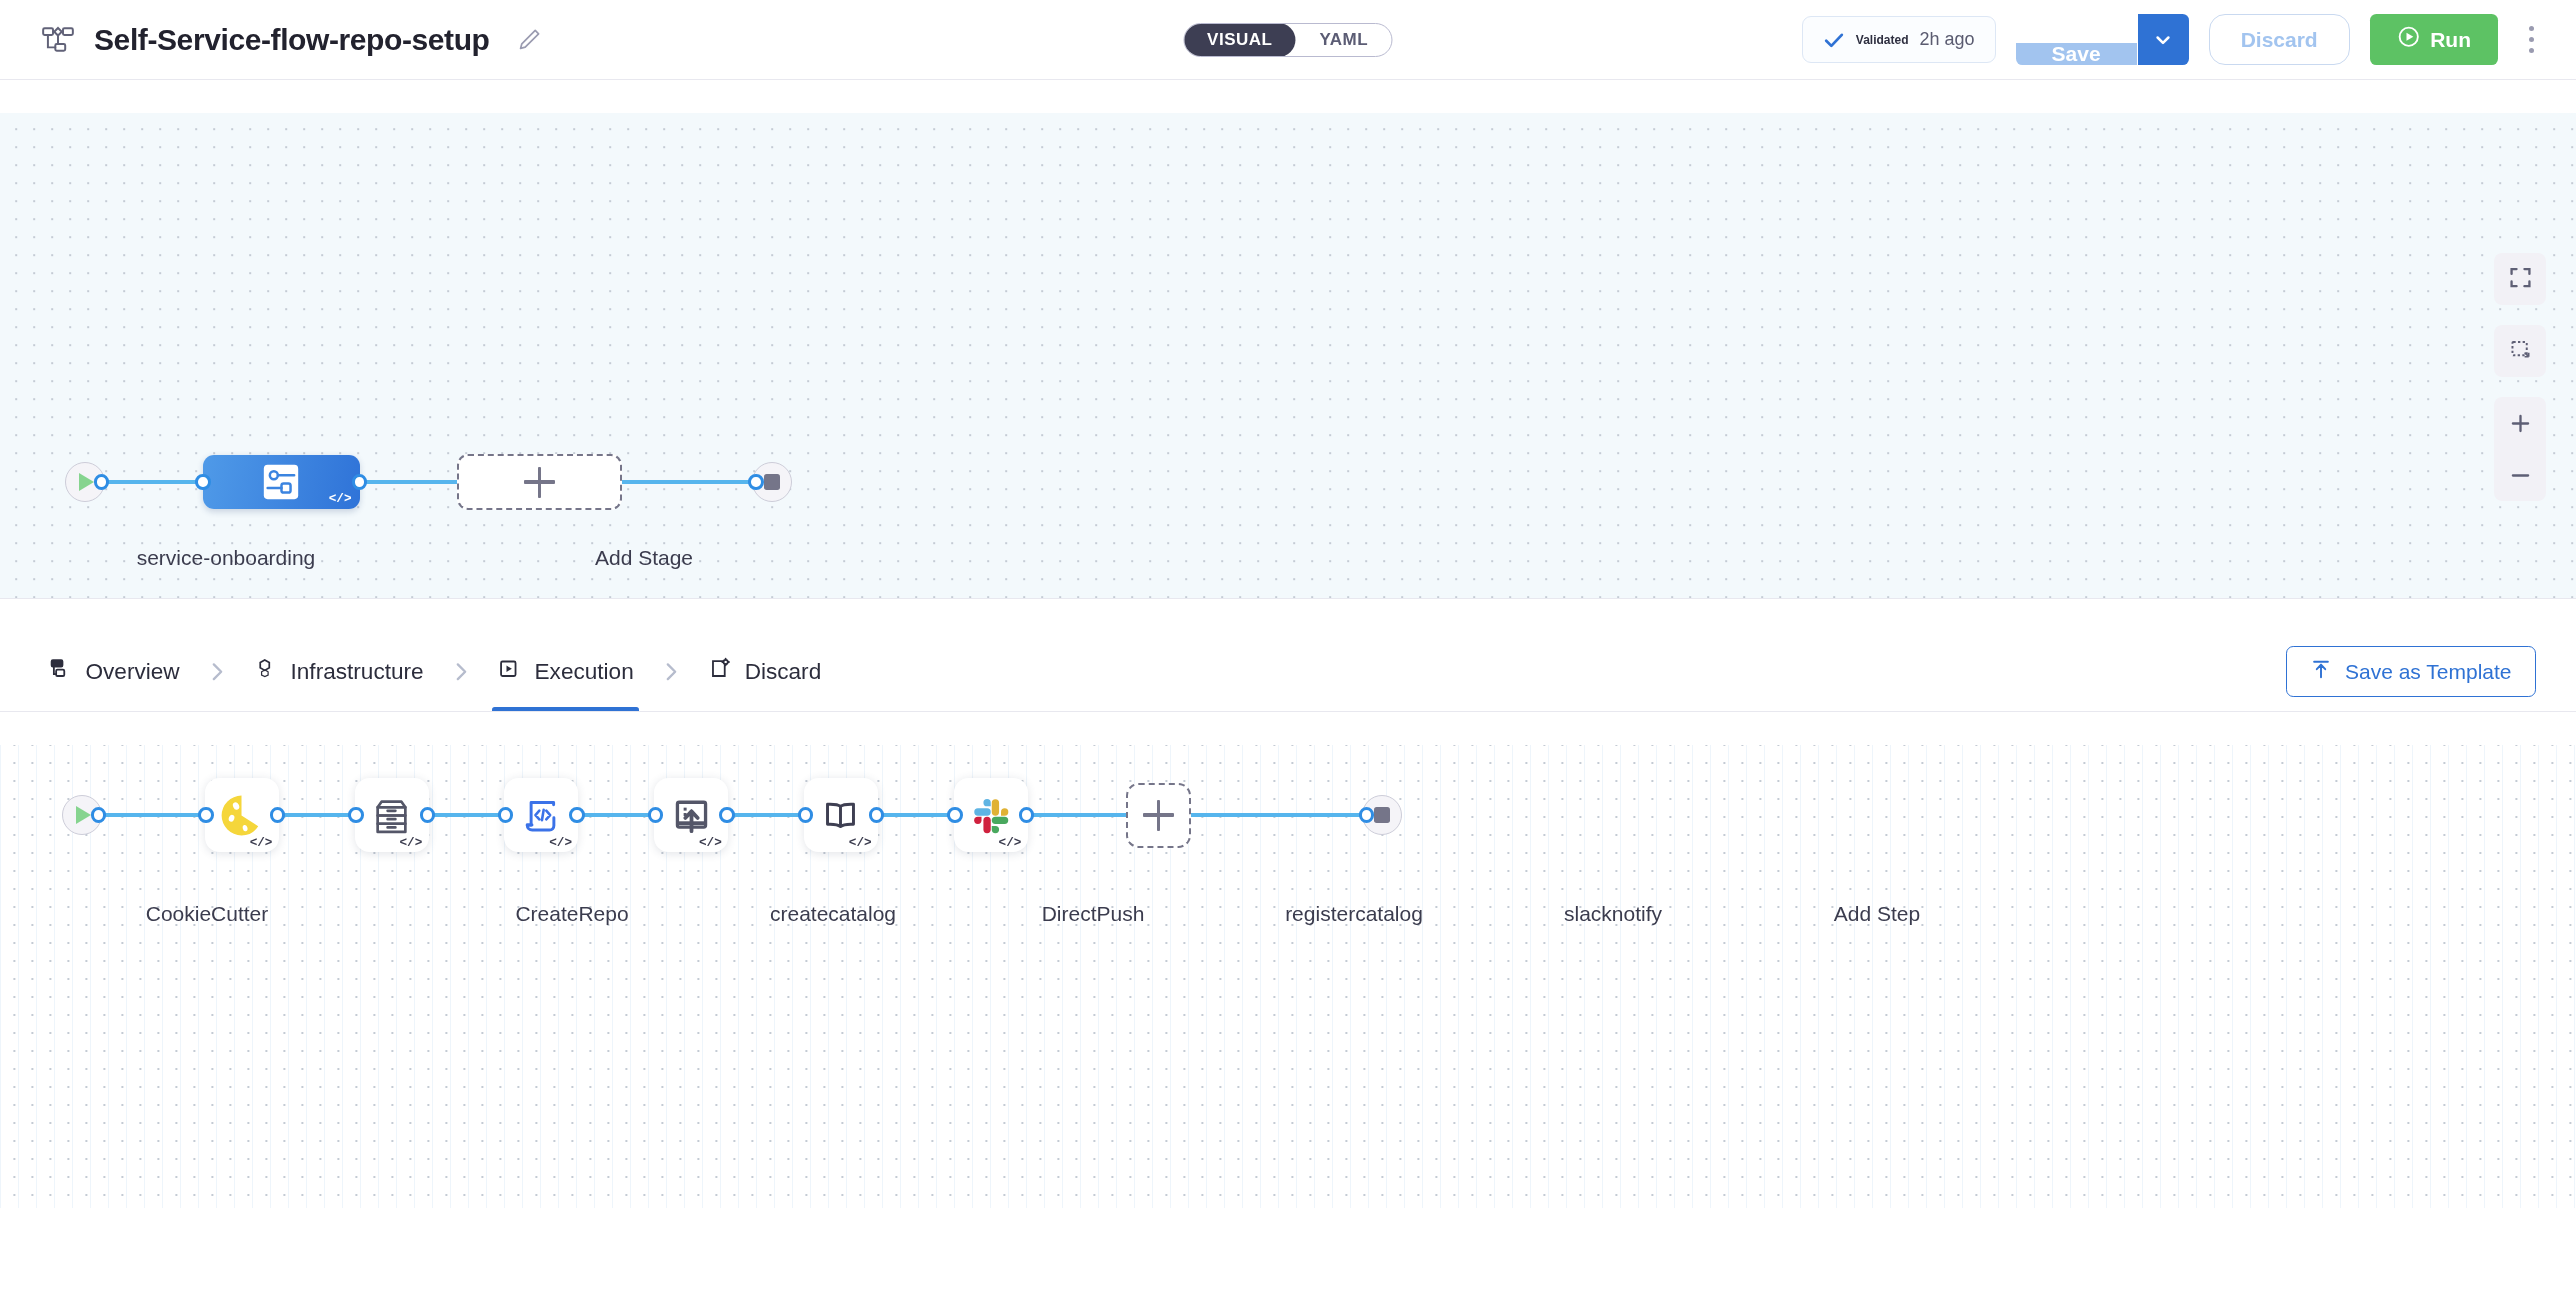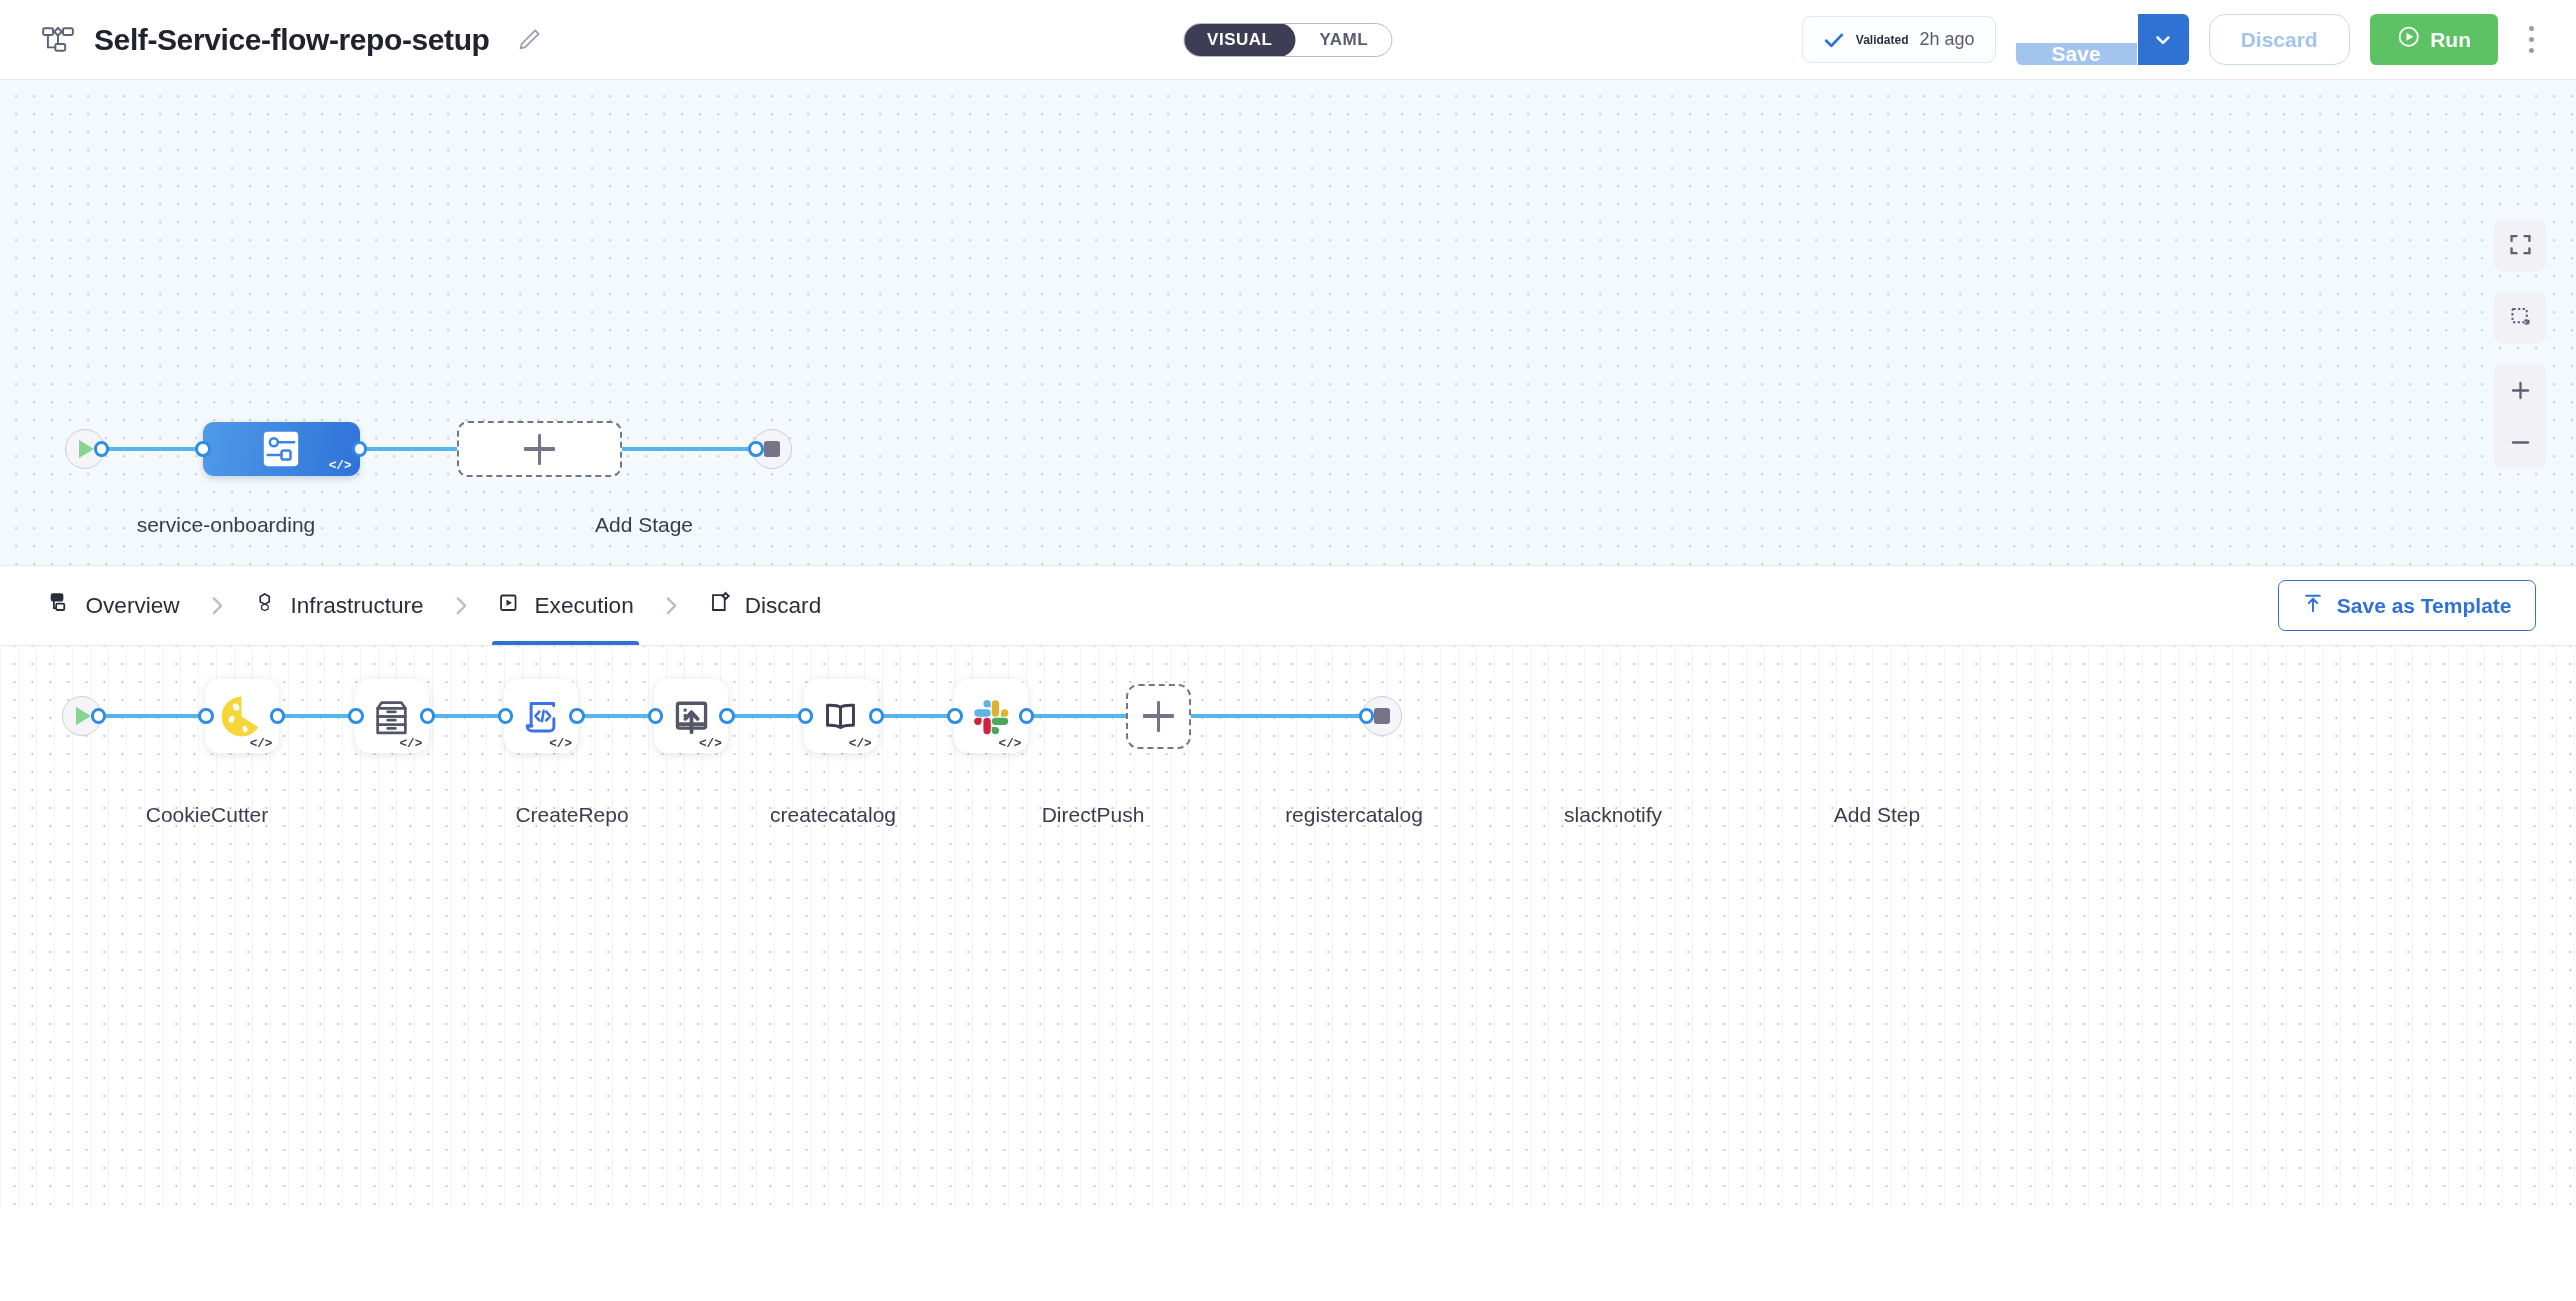--- a/index.html
+++ b/index.html
@@ -3,21 +3,21 @@
 <meta charset="utf-8">
 <title>Pipeline Studio</title>
 <style>
   * { box-sizing: border-box; margin: 0; padding: 0; }
   html, body {
     width: 2576px; height: 1302px;
     background: #ffffff;
     font-family: "Liberation Sans", sans-serif;
     overflow: hidden;
   }
-  .app { width: 2576px; height: 1208px; display: flex; flex-direction: column; position: relative; }
+  .app { width: 2576px; height: 1208px; display: flex; flex-direction: column; position: relative; gap: 33px; }
 
   
   .header {
     height: 80px; min-height: 80px;
     background: #ffffff;
     border-bottom: 0.9px solid #e8e8ef;
     display: flex; align-items: center;
     padding: 0 31px 0 40px;
     position: relative; z-index: 30;
   }
@@ -180,21 +180,21 @@
   }
   .tab.active { font-weight: normal; }
   .tab.active::after {
     content: ""; position: absolute; left: 0; right: 0; bottom: 0;
     height: 4.5px; background: #2f72d4; border-radius: 2.7px 2.7px 0 0;
   }
   .tab-sep { width: 63px; display: flex; align-items: center; justify-content: center; }
   .tpl-btn {
     margin-left: auto; height: 51px;
     border: 1.4px solid #2f72d4; border-radius: 7.2px; background: #ffffff;
-    color: #2f72d4; font-size: 21px; font-weight: bold;
+    color: #2f72d4; font-size: 21px; font-weight: normal;
     padding: 0 23.5px; display: flex; align-items: center; gap: 12.7px; cursor: pointer;
   }
 
   
   .canvas-controls {
     position: absolute; right: 30px; top: 140px;
     display: flex; flex-direction: column; gap: 20px; z-index: 12;
   }
   .ctrl-btn {
     width: 52px; height: 52px; border-radius: 8.1px; background: #f2f1f6;

